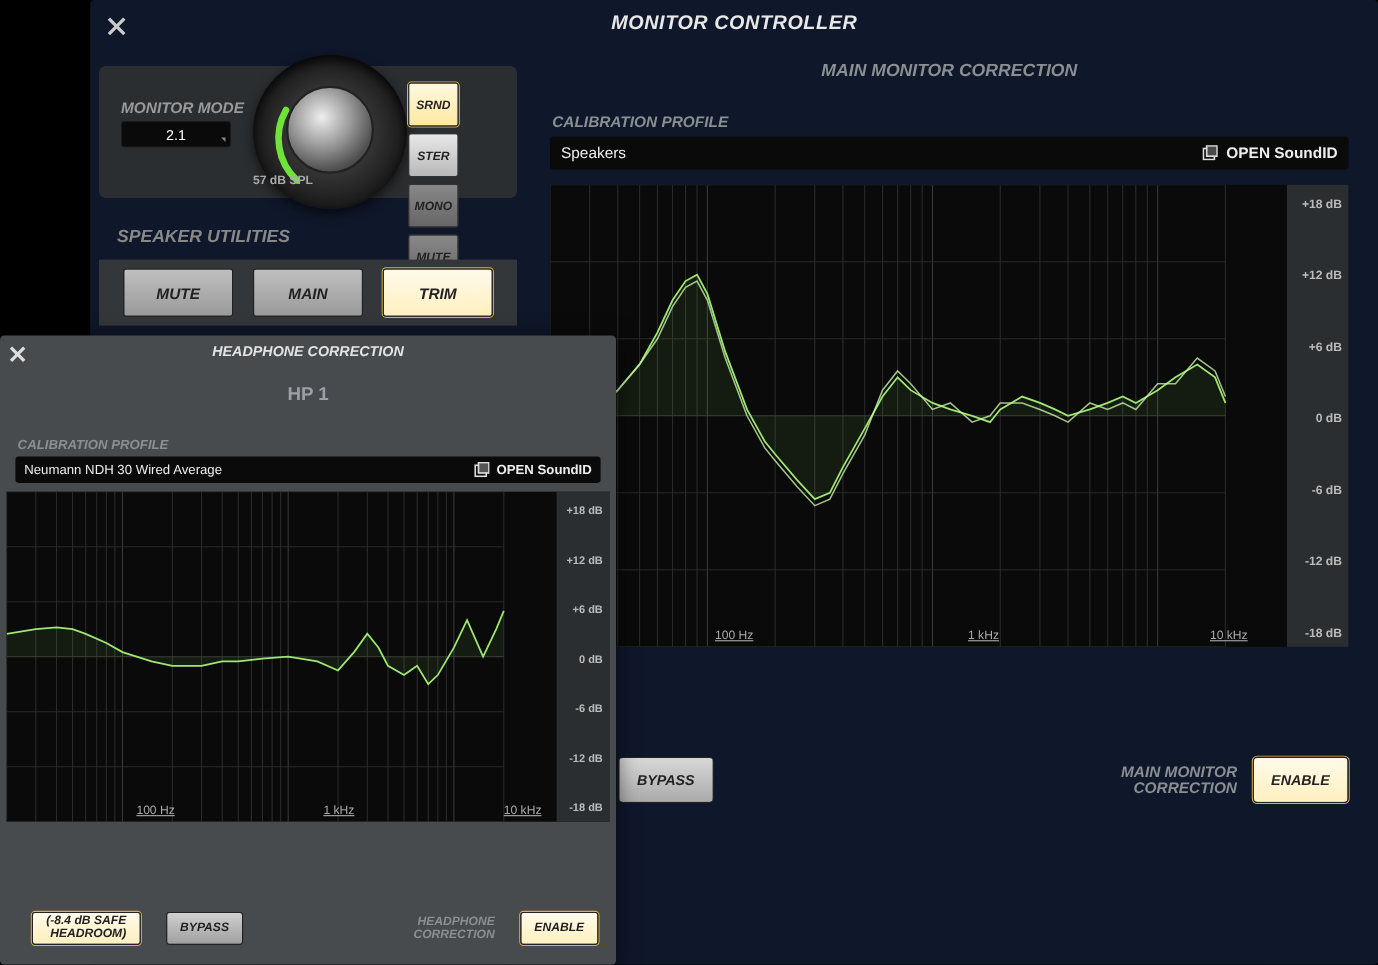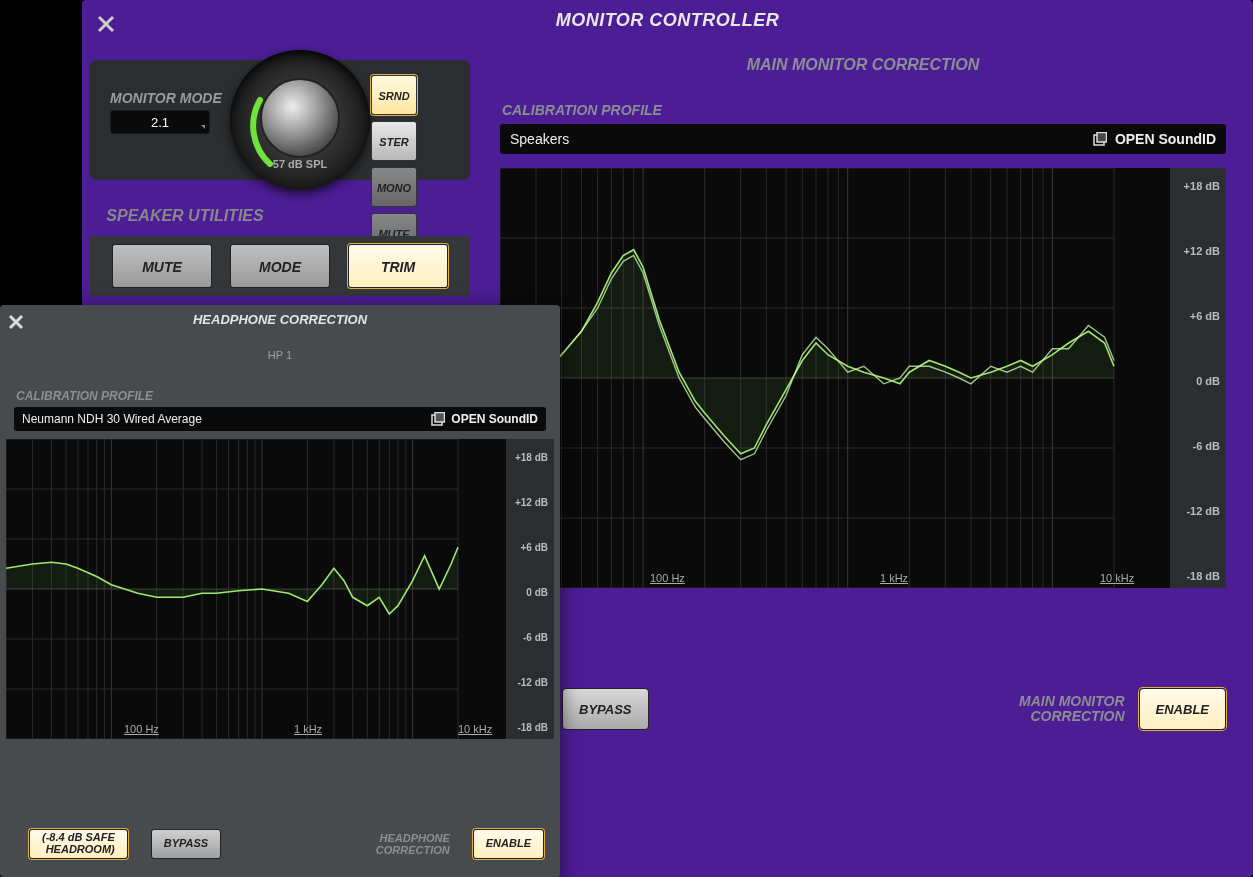--- a/index.html
+++ b/index.html
@@ -1,32 +1,32 @@
 <!DOCTYPE html>
 <html><head>
 <meta charset="utf-8">
 <style>
   * { box-sizing: border-box; margin: 0; padding: 0; }
   html, body { width: 1253px; height: 877px; overflow: hidden; background:#000; font-family: Arial, Helvetica, sans-serif; color:#ddd; }
   .app { position: relative; width:1253px; height:877px; }
-  .window { position:absolute; background:#4c1d95; border-radius:4px; box-shadow: 0 4px 20px rgba(0,0,0,.6); }
+  .window { position:absolute; background:#0f172a; border-radius:4px; box-shadow: 0 4px 20px rgba(0,0,0,.6); }
   .main-window { left:82px; top:0; width:1171px; height:877px; }
   .titlebar { position:relative; height:40px; text-align:center; line-height:40px; font-weight:800; font-style:italic; letter-spacing:.5px; font-size:18px; color:#e8e8e8; }
   .close-x { position:absolute; left:12px; top:8px; width:24px; height:24px; color:#ddd; cursor:pointer; }
   .close-x svg { width:20px; height:20px; stroke:#ccc; stroke-width:3; }
   .panel-dark { background:#2b2e30; border-radius:6px; }
   .monitor-panel { position:absolute; left:8px; top:60px; width:380px; height:120px; }
   .monitor-mode-label { position:absolute; left:20px; top:30px; font-weight:800; font-style:italic; font-size:14px; color:#9a9a9a; }
   .monitor-mode-select { position:absolute; left:20px; top:50px; width:100px; height:24px; background:#0a0a0a; color:#fff; font-size:13px; text-align:center; line-height:24px; border-radius:3px; border:1px solid #1a1a1a; }
   .monitor-mode-select::after { content:''; position:absolute; right:4px; bottom:4px; width:0; height:0; border-left:4px solid transparent; border-top:4px solid #888; }
   .knob-wrap { position:absolute; left:140px; top:-10px; width:140px; height:140px; }
   .knob-ring { position:absolute; left:0; top:0; width:140px; height:140px; border-radius:50%; background: radial-gradient(circle, #555 0%, #222 60%, #111 80%); box-shadow: inset 0 4px 10px rgba(0,0,0,.8), 0 4px 10px rgba(0,0,0,.6); }
   .knob-cap { position:absolute; left:30px; top:28px; width:80px; height:80px; border-radius:50%; background: radial-gradient(circle at 40% 35%, #eee, #999 40%, #555 70%, #222); border:2px solid #222; }
   .knob-arc { position:absolute; left:10px; top:10px; width:120px; height:120px; }
-  .knob-label { position:absolute; width:100%; text-align:center; top:108px; font-size:11px; color:#aaa; font-weight:600; }
+  .knob-label { position:absolute; width:100%; text-align:left; top:108px; font-size:11px; color:#aaa; font-weight:600; }
   .mode-btns { position:absolute; left:278px; top:12px; }
   .sq-btn { width:46px; height:40px; float:left; margin:3px; background: linear-gradient(#e8e8e8,#b8b8b8); color:#222; font-weight:800; font-style:italic; font-size:11px; text-align:center; line-height:40px; border:1px solid #333; border-radius:3px; cursor:pointer; }
   .sq-btn.sel { background: linear-gradient(#fff8e0,#ffe8a0); box-shadow: 0 0 0 1px #e0b040; }
   .sq-btn.dim { background: linear-gradient(#888,#666); color:#222; }
   .tabs { position:absolute; left:8px; top:196px; width:380px; height:40px; }
   .tab { float:left; width:50%; height:40px; text-align:center; line-height:40px; font-weight:800; font-style:italic; color:#888; cursor:pointer; }
   .tab.active { background:#33373a; color:#ddd; border-radius:4px 4px 0 0; }
   .sub-btn-row { position:absolute; left:8px; top:236px; width:380px; height:60px; background:#33373a; }
   .wide-btn { position:absolute; width:100px; height:44px; top:8px; background:linear-gradient(#bfbfbf,#9a9a9a); color:#222; font-weight:800; font-style:italic; font-size:14px; text-align:center; line-height:44px; border:1px solid #222; border-radius:3px; cursor:pointer; }
   .wide-btn.sel { background: linear-gradient(#fffaea,#fff0c0); box-shadow: 0 0 0 1px #e0b040; }
@@ -49,21 +49,21 @@
   .btn-row2 { position:absolute; left:18px; bottom:16px; right:18px; height:46px; }
   .pill-btn { height:42px; background:linear-gradient(#d8d8d8,#aaa); border:1px solid #222; border-radius:4px; font-weight:800; font-style:italic; color:#222; text-align:center; display:flex; align-items:center; justify-content:center; cursor:pointer; padding:0 16px; font-size:13px; }
   .pill-btn.sel { background:linear-gradient(#fffaea,#fff0c0); box-shadow:0 0 0 1px #e0b040; }
   .corr-label { font-weight:800; font-style:italic; color:#8a8f92; font-size:14px; text-align:right; line-height:1.1; }
 
   
   .hp-window { left:0; top:305px; width:560px; height:572px; background:#474b4e; }
   .hp-title { position:relative; height:30px; text-align:center; line-height:30px; font-weight:800; font-style:italic; font-size:13px; color:#e4e4e4; }
   .hp-close { position:absolute; left:8px; top:6px; cursor:pointer; }
   .hp-close svg { width:16px; height:16px; stroke:#ddd; stroke-width:3; }
-  .hp-sub { text-align:center; font-size:11px; font-weight:400; color:#9aa0a3; padding:14px 0 20px; }
+  .hp-sub { text-align:center; font-size:17px; font-weight:700; color:#9aa0a3; padding:14px 0 20px; }
   .hp-cal-label { font-weight:800; font-style:italic; color:#8a8f92; font-size:12px; padding:8px 16px 4px; }
   .hp-profile { margin:0 14px; height:24px; background:#0a0a0a; border-radius:3px; display:flex; align-items:center; padding:0 8px; font-size:12px; color:#eee; }
   .hp-profile .open-id { margin-left:auto; font-weight:800; font-size:12px; display:flex; gap:6px; align-items:center; }
   .hp-chart-wrap { margin:8px 6px 0; position:relative; }
   .hp-db-scale { right:0; width:48px; }
   .hp-db-scale div { font-size:10px; }
   .hp-btn-row { position:absolute; left:16px; right:16px; bottom:16px; height:34px; display:flex; align-items:center; gap:10px; }
   .small-btn { height:30px; padding:0 12px; background:linear-gradient(#cfcfcf,#a0a0a0); border:1px solid #222; border-radius:3px; font-weight:800; font-style:italic; font-size:11px; color:#222; display:flex; align-items:center; justify-content:center; text-align:right; cursor:pointer; line-height:1.05;margin-left:13px; }
   .small-btn.sel { background:linear-gradient(#fffaea,#fff0c0); box-shadow:0 0 0 1px #e0b040; }
 </style>
@@ -101,21 +101,21 @@
         <div class="sq-btn dim">MONO</div>
         <div class="sq-btn dim">MUTE</div>
       </div>
     </div>
 
     <div class="tabs">
       <div class="tab">SPEAKER UTILITIES</div>
     </div>
     <div class="sub-btn-row">
       <div class="wide-btn" style="left:22px">MUTE</div>
-      <div class="wide-btn" style="left:140px">MODE</div>
+      <div class="wide-btn" style="left:140px">MAIN</div>
       <div class="wide-btn sel" style="left:258px">TRIM</div>
     </div>
 
     <div class="right-panel">
       <div class="section-title">MAIN MONITOR CORRECTION</div>
       <div class="cal-label">CALIBRATION PROFILE</div>
       <div class="profile-bar">
         <span>Speakers</span>
         <span class="open-id">
           <svg viewBox="0 0 14 14">

